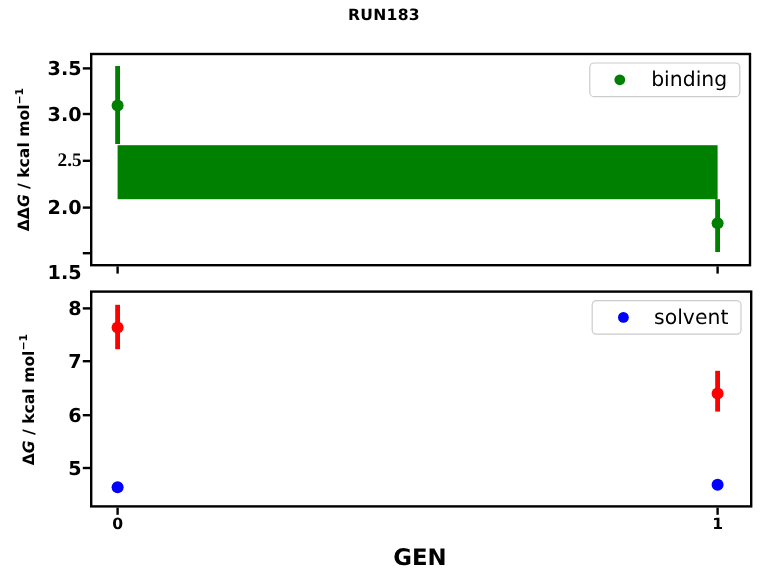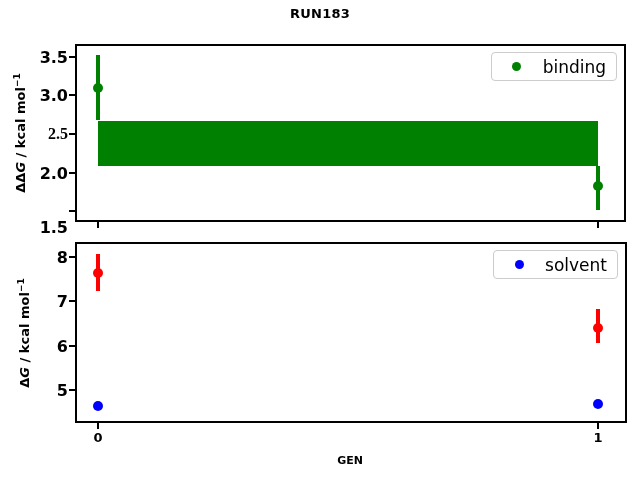--- a/index.html
+++ b/index.html
@@ -16,21 +16,21 @@
     position:absolute;border:2px solid #000;background:#ffffff;box-sizing:border-box;
   }
   .ylabel{
     position:absolute;transform:translate(-50%,-50%) rotate(-90deg);
     font-size:13px;font-weight:600;white-space:nowrap;
   }
   .ylabel .it{font-style:italic;}
   .ylabel sup{font-size:9px;}
   .xlabel{
     position:absolute;transform:translateX(-50%);
-    font-size:11px;font-weight:600;white-space:nowrap;
+    font-size:19px;font-weight:600;white-space:nowrap;
   }
   .ytick-mark{position:absolute;background:#000;width:6px;height:2px;left:-8px;}
   .ytick-label{
     position:absolute;right:calc(100% + 9px);transform:translateY(-50%);
     font-size:16px;font-weight:600;white-space:nowrap;
   }
   .xtick-mark{position:absolute;background:#000;width:2px;height:6px;bottom:-8px;}
   .xtick-label{
     position:absolute;top:calc(100% + 9px);transform:translateX(-50%);
     font-size:13px;font-weight:600;

